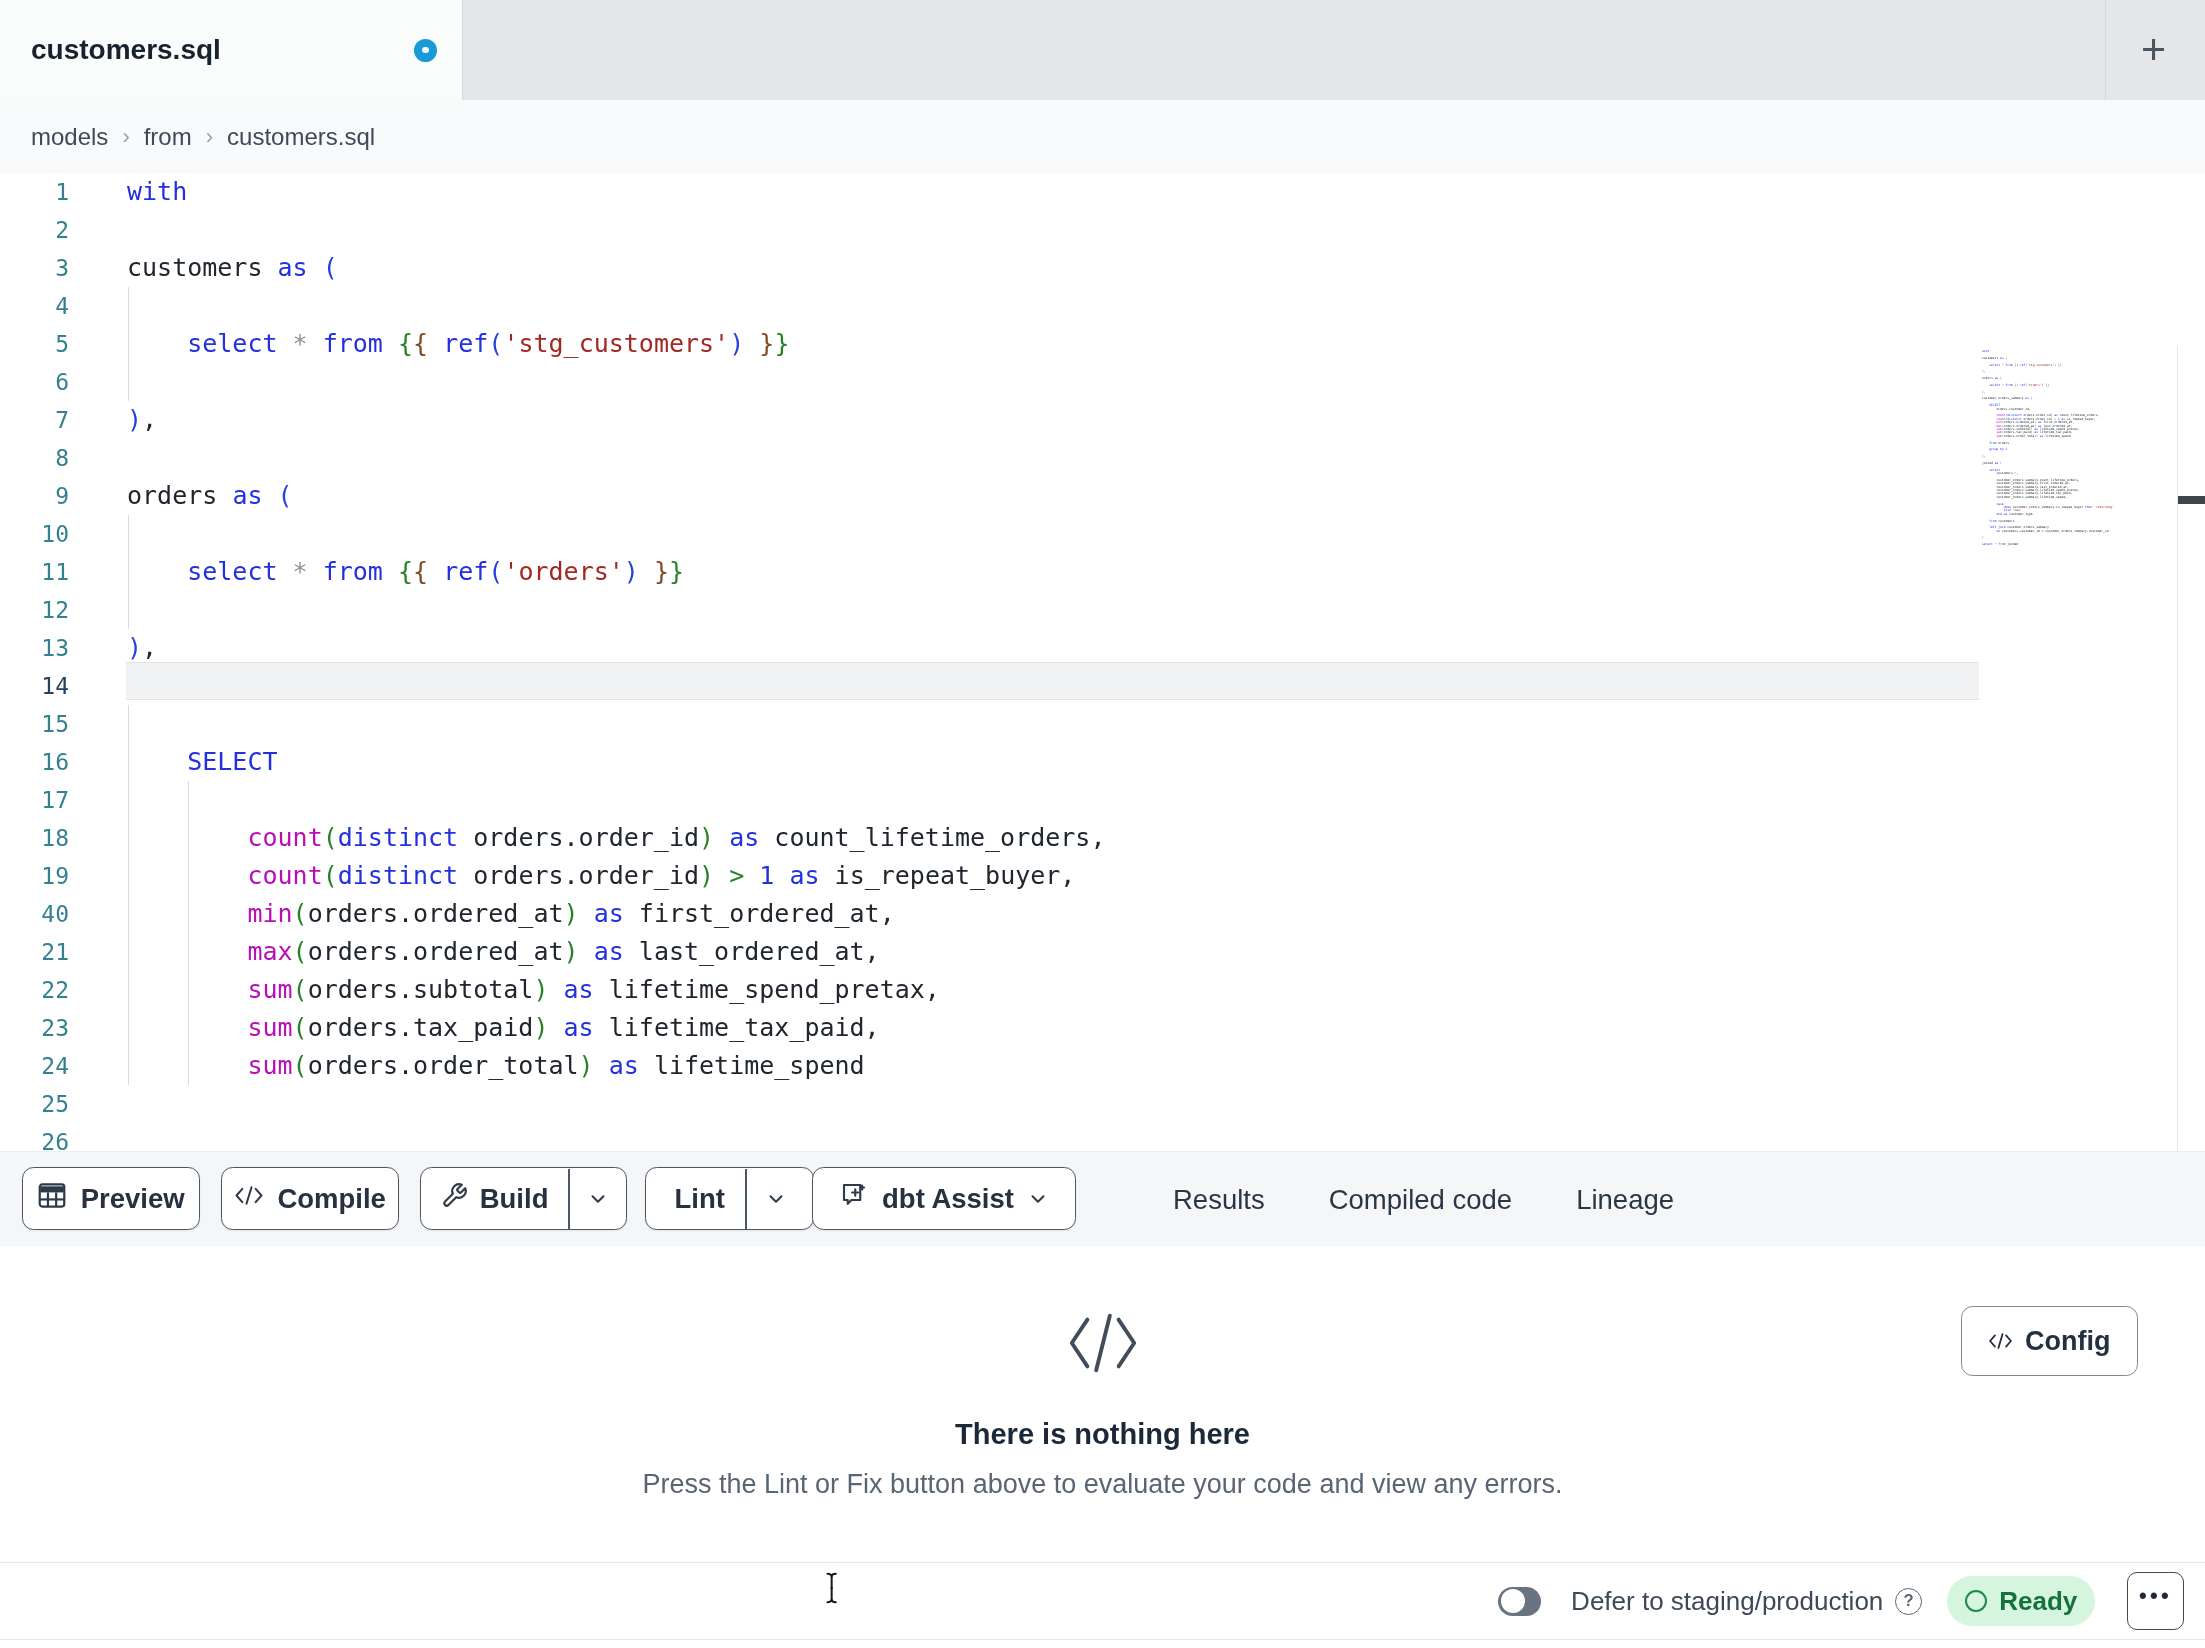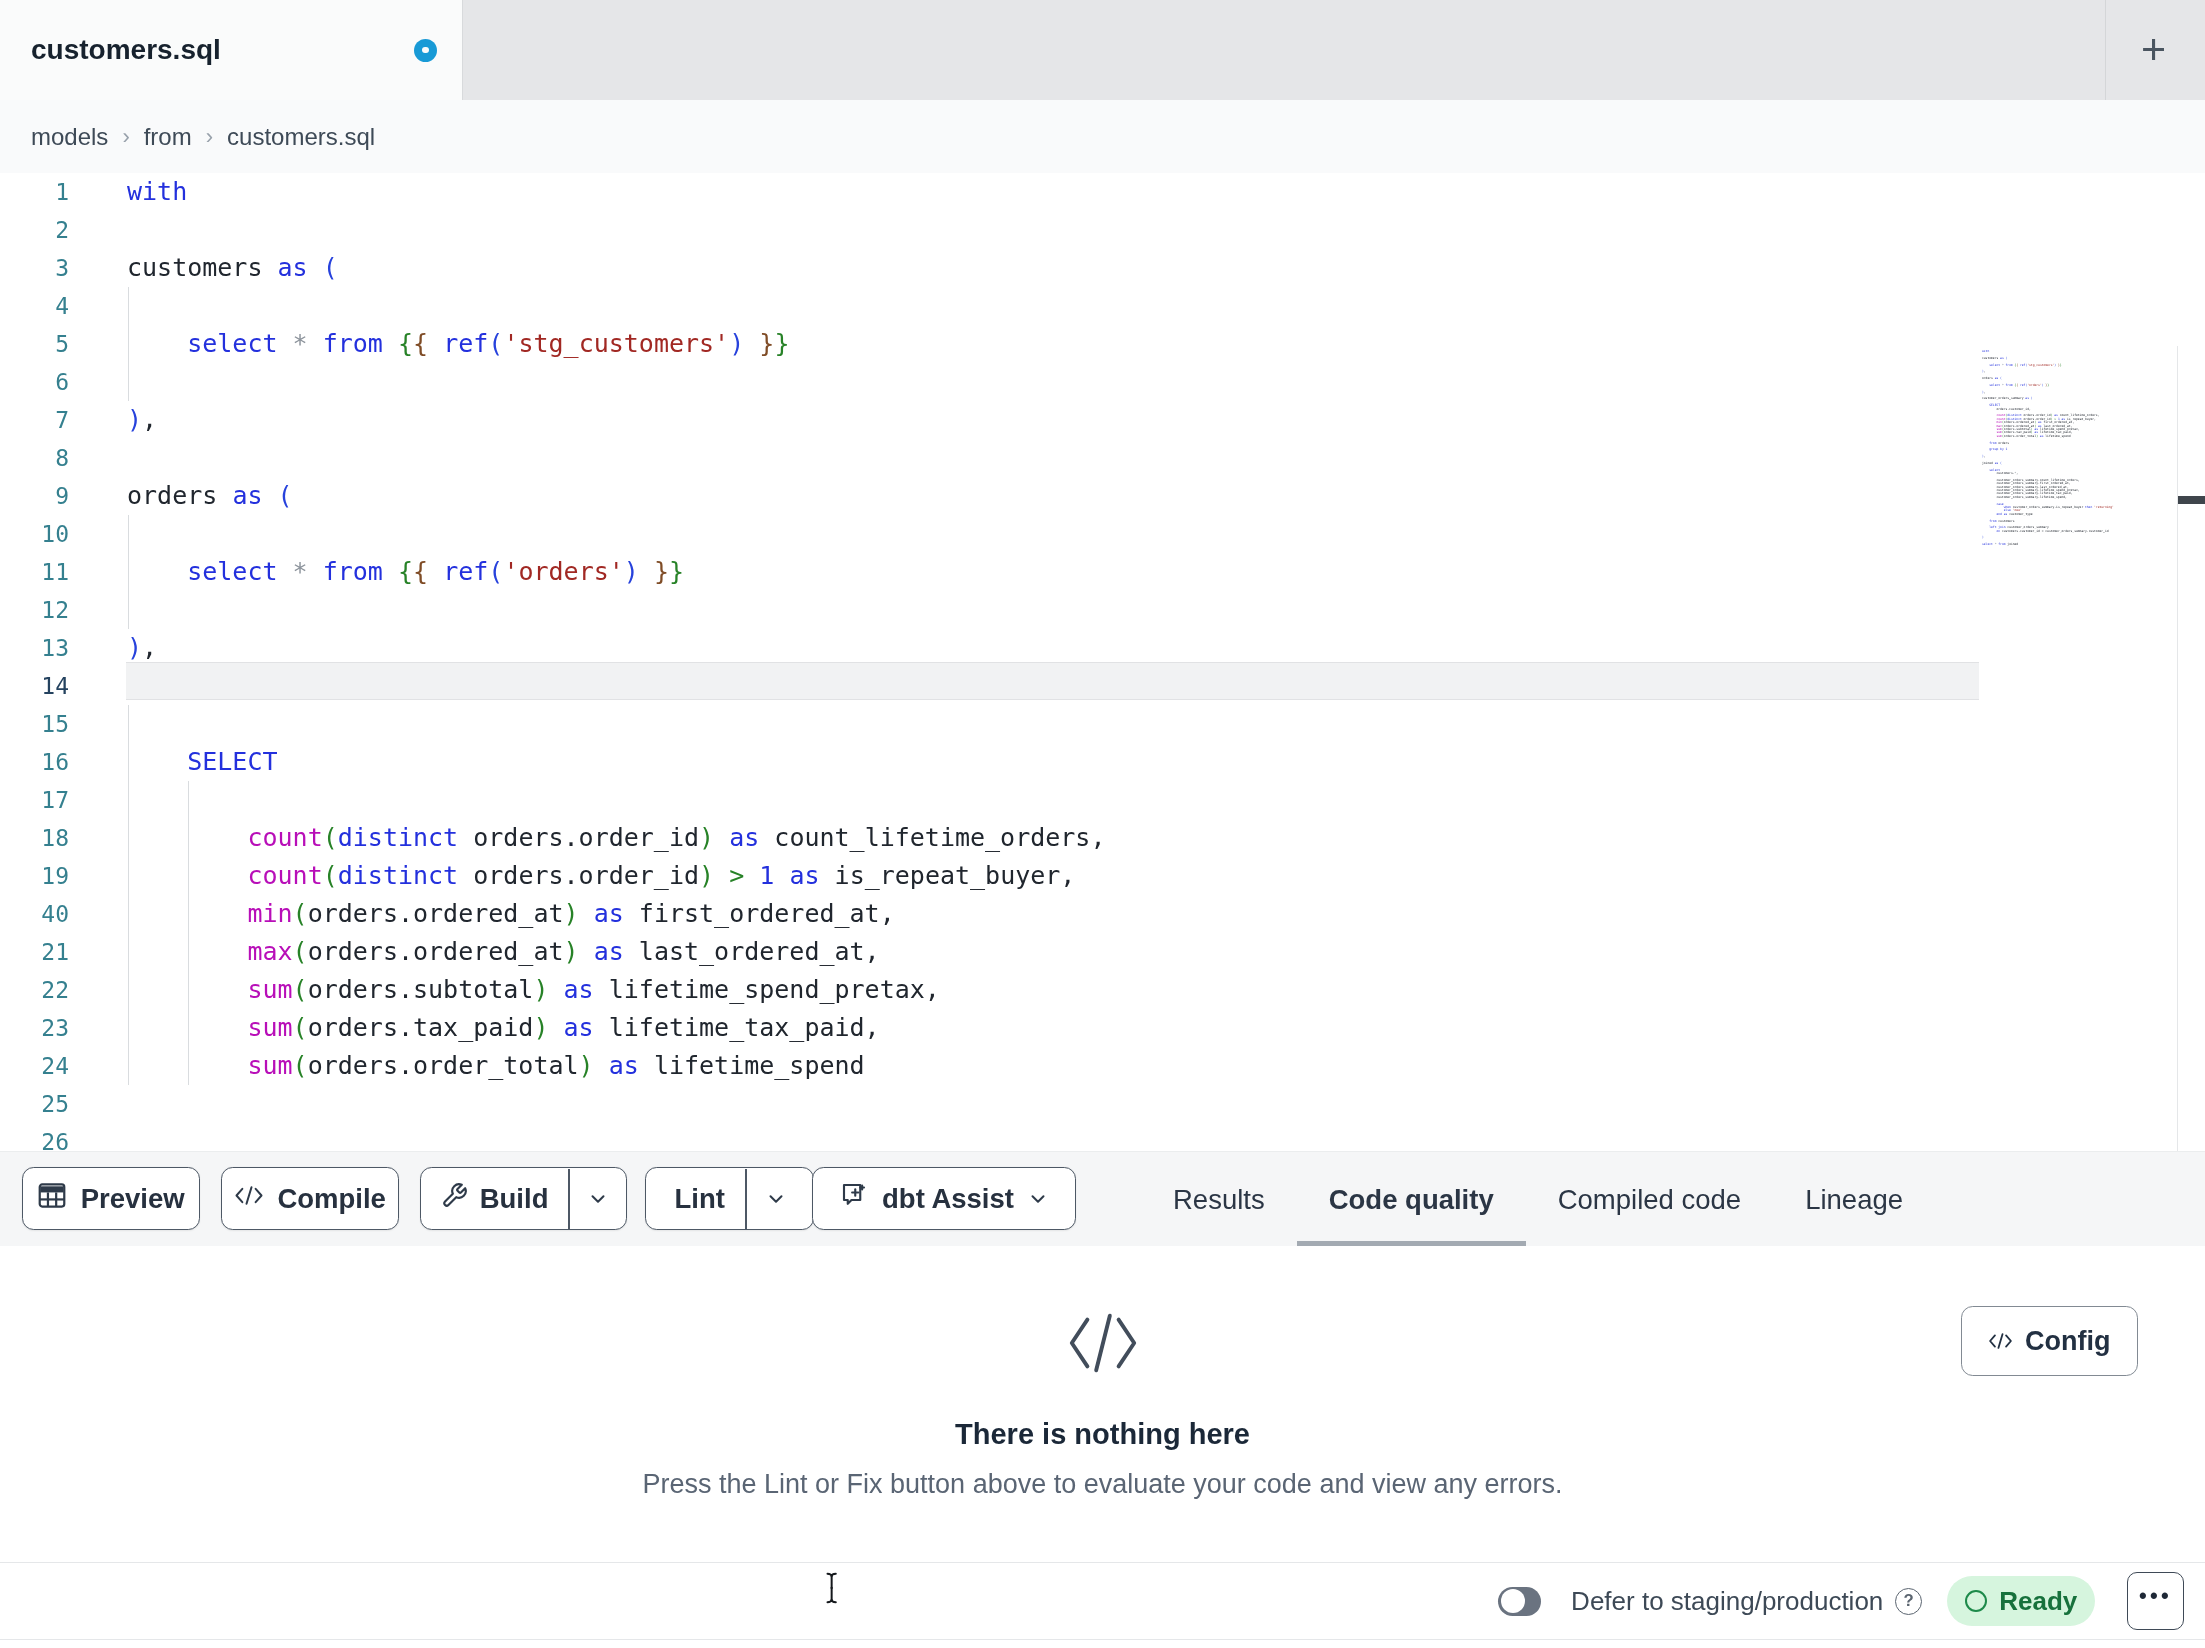--- a/index.html
+++ b/index.html
@@ -297,21 +297,20 @@
         </svg>
       </span>
       <span>dbt Assist</span>
       <svg width="22" height="22" viewBox="0 0 24 24" fill="none" stroke="#2e3a49" stroke-width="2.2" stroke-linecap="round" stroke-linejoin="round">
           <path d="M6 9l6 6 6-6"></path>
         </svg>
     </div>
 
     <div id="tabs">
       <div class="ptab">Results</div>
-      <div class="ptab active">Code quality</div>
       <div class="ptab">Compiled code</div>
       <div class="ptab">Lineage</div>
     </div>
   </div>
 
   <div id="results" class="abs">
     <div id="config-btn" class="abs">
       <svg width="25" height="22" viewBox="0 0 36 30" fill="none" stroke="#223042" stroke-width="2.6" stroke-linecap="round" stroke-linejoin="round">
         <path d="M10 7 3 15l7 8"></path>
           <path d="M26 7l7 8-7 8"></path>

